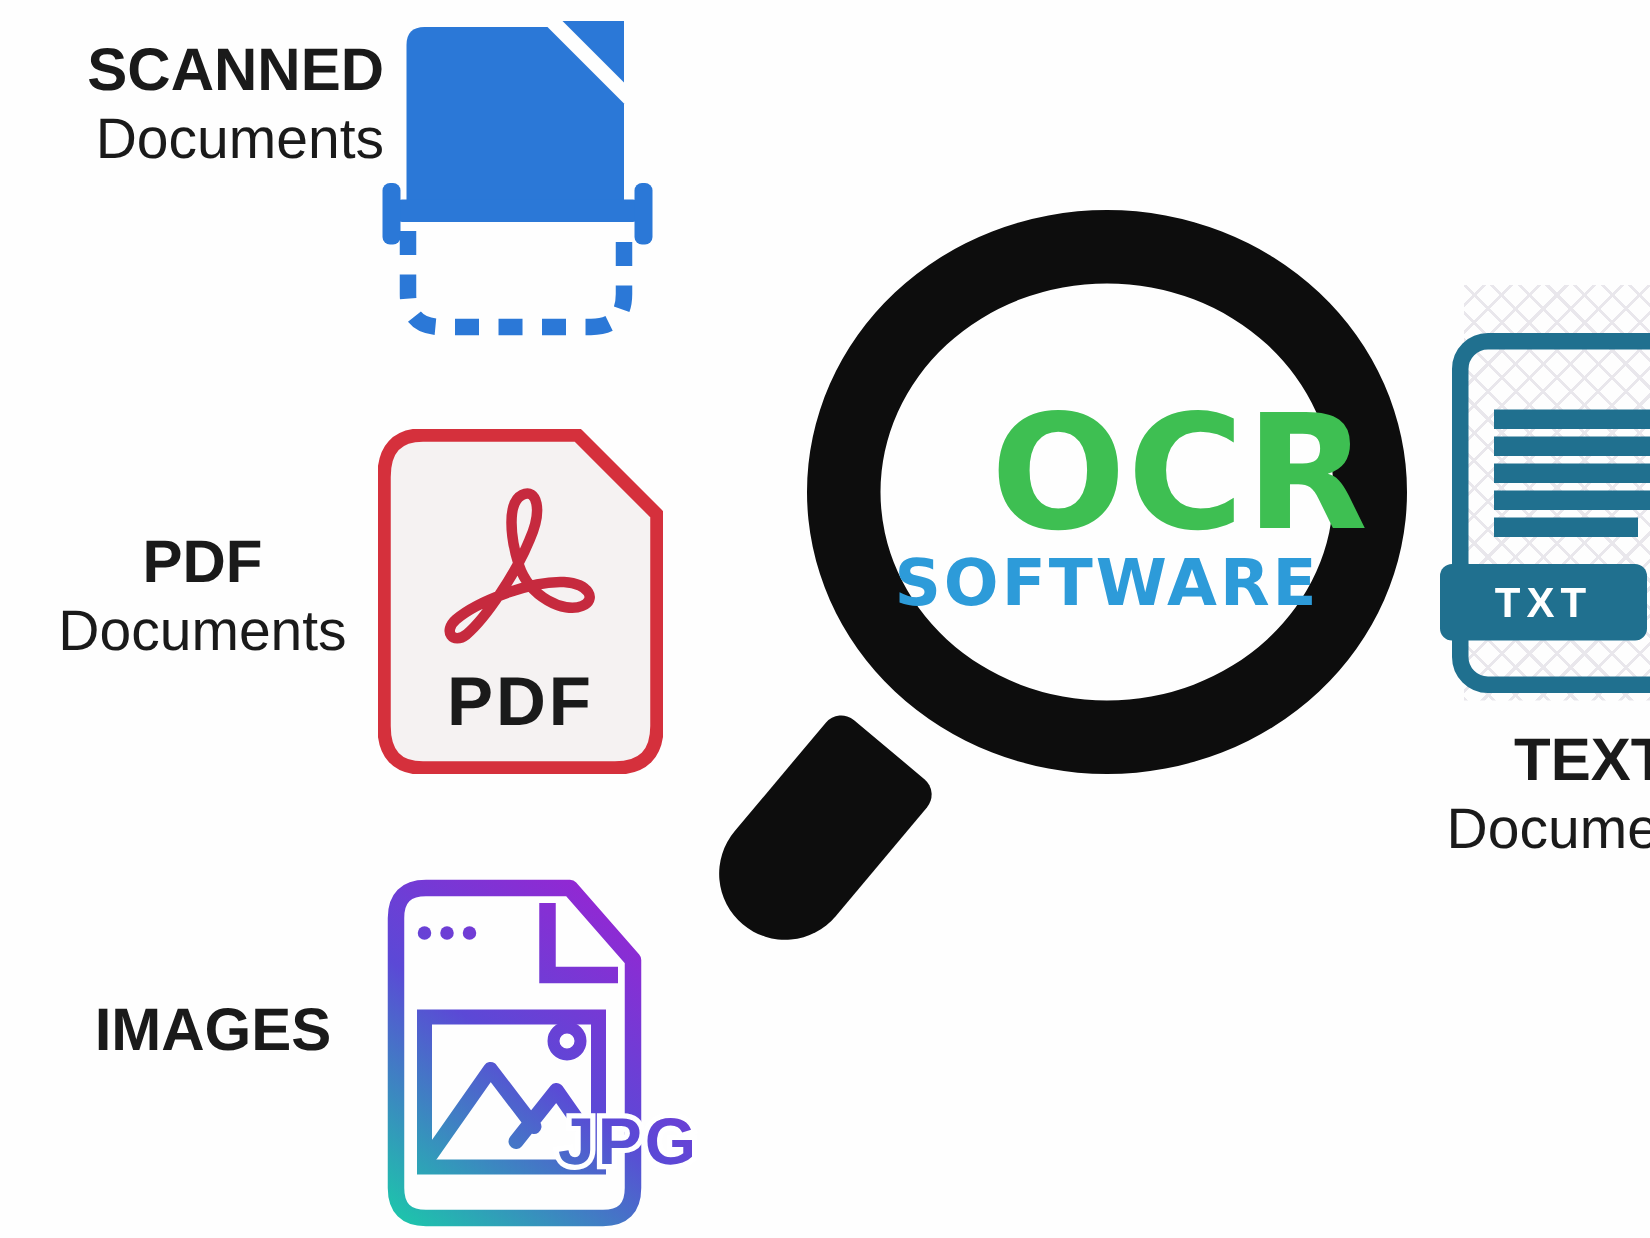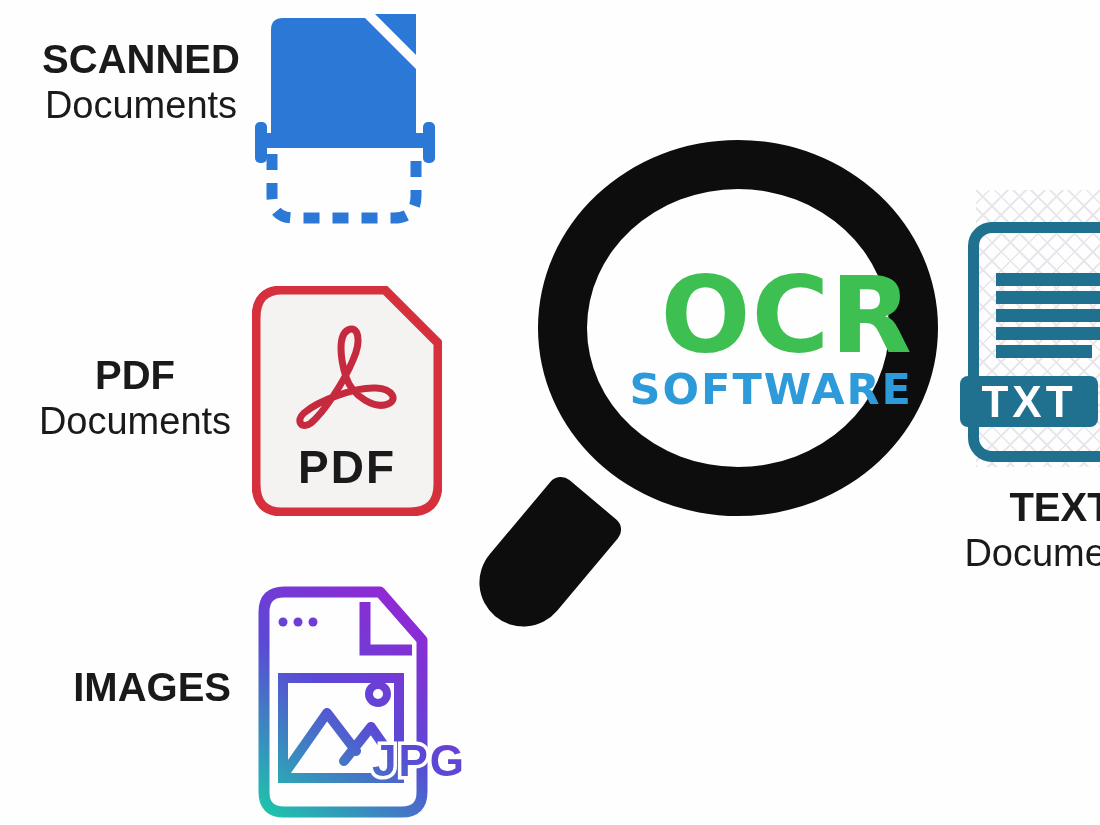--- a/index.html
+++ b/index.html
@@ -8,44 +8,44 @@
     background:#fefefe;
     font-family:"Liberation Sans", sans-serif;
     color:var(--ink,#1a1a1a);
   }
   .abs{position:absolute;}
 
   
   .src-label{line-height:46px;}
   .src-label .t1{font-weight:700;font-size:40px;display:block;}
   .src-label .t2{font-weight:400;font-size:38px;display:block;}
-  .lbl-scanned{left:26px;top:24px;width:230px;text-align:center;margin-top:12px;}
+  .lbl-scanned{left:26px;top:24px;width:230px;text-align:right;}
   .lbl-pdf{left:28px;top:352px;width:214px;text-align:center;}
-  .lbl-images{left:53px;top:664px;width:178px;text-align:right;}
+  .lbl-images{left:53px;top:664px;width:178px;text-align:center;}
 
   
   .glass-ring{
     left:538px;top:140px;width:400px;height:376px;
     border:49px solid var(--glass-black,#0d0d0d);
     border-radius:50%;box-sizing:border-box;
   }
   .glass-handle{
     left:500px;top:482px;width:88px;height:152px;
     background:var(--glass-black,#0d0d0d);
     border-radius:14px 14px 46px 46px;
     transform:rotate(40deg);
   }
   .ocr-line1{
     left:563px;top:263px;width:350px;text-align:right;
     font-family:"DejaVu Sans", sans-serif;font-weight:700;
     font-size:106px;line-height:106px;letter-spacing:1px;
     color:var(--ocr-green,#3ebf52);
   }
   .ocr-line2{
-    left:563px;top:366px;width:350px;text-align:right;
+    left:563px;top:366px;width:350px;text-align:center;
     font-family:"DejaVu Sans", sans-serif;font-weight:700;
     font-size:43px;line-height:46px;letter-spacing:2px;
     color:var(--software-blue,#2d9bd9);
   }
 
   
   .txt-checker{
     left:976px;top:190px;width:124px;height:277px;
     background-image:
       repeating-linear-gradient(45deg,  var(--checker,#e9e7ec) 0 2px, transparent 2px 13px),
@@ -57,21 +57,21 @@
     border-radius:24px;box-sizing:border-box;
   }
   .txt-bar{left:996px;height:13px;background:var(--txt-teal,#20708f);}
   .txt-banner{
     left:960px;top:376px;width:138px;height:51px;
     background:var(--txt-teal,#20708f);
     border-radius:8px;
     display:flex;align-items:center;justify-content:center;
   }
   .txt-banner span{
-    color:#fff;font-weight:700;font-size:44px;letter-spacing:4px;text-align:center;
+    color:#fff;font-weight:700;font-size:28px;letter-spacing:4px;text-align:center;
   }
   .lbl-text{left:958px;top:484px;width:205px;text-align:center;line-height:46px;}
   .lbl-text .t1{font-weight:700;font-size:40px;display:block;}
   .lbl-text .t2{font-weight:400;font-size:38px;display:block;}
 
   
   svg text{font-family:"Liberation Sans", sans-serif;}
   .scan-fill{fill:var(--scanner-blue,#2b78d7);}
   .scan-dash{stroke:var(--scanner-blue,#2b78d7);}
   .pdf-body{fill:var(--pdf-fill,#f5f2f2);stroke:var(--pdf-red,#d5303c);}

